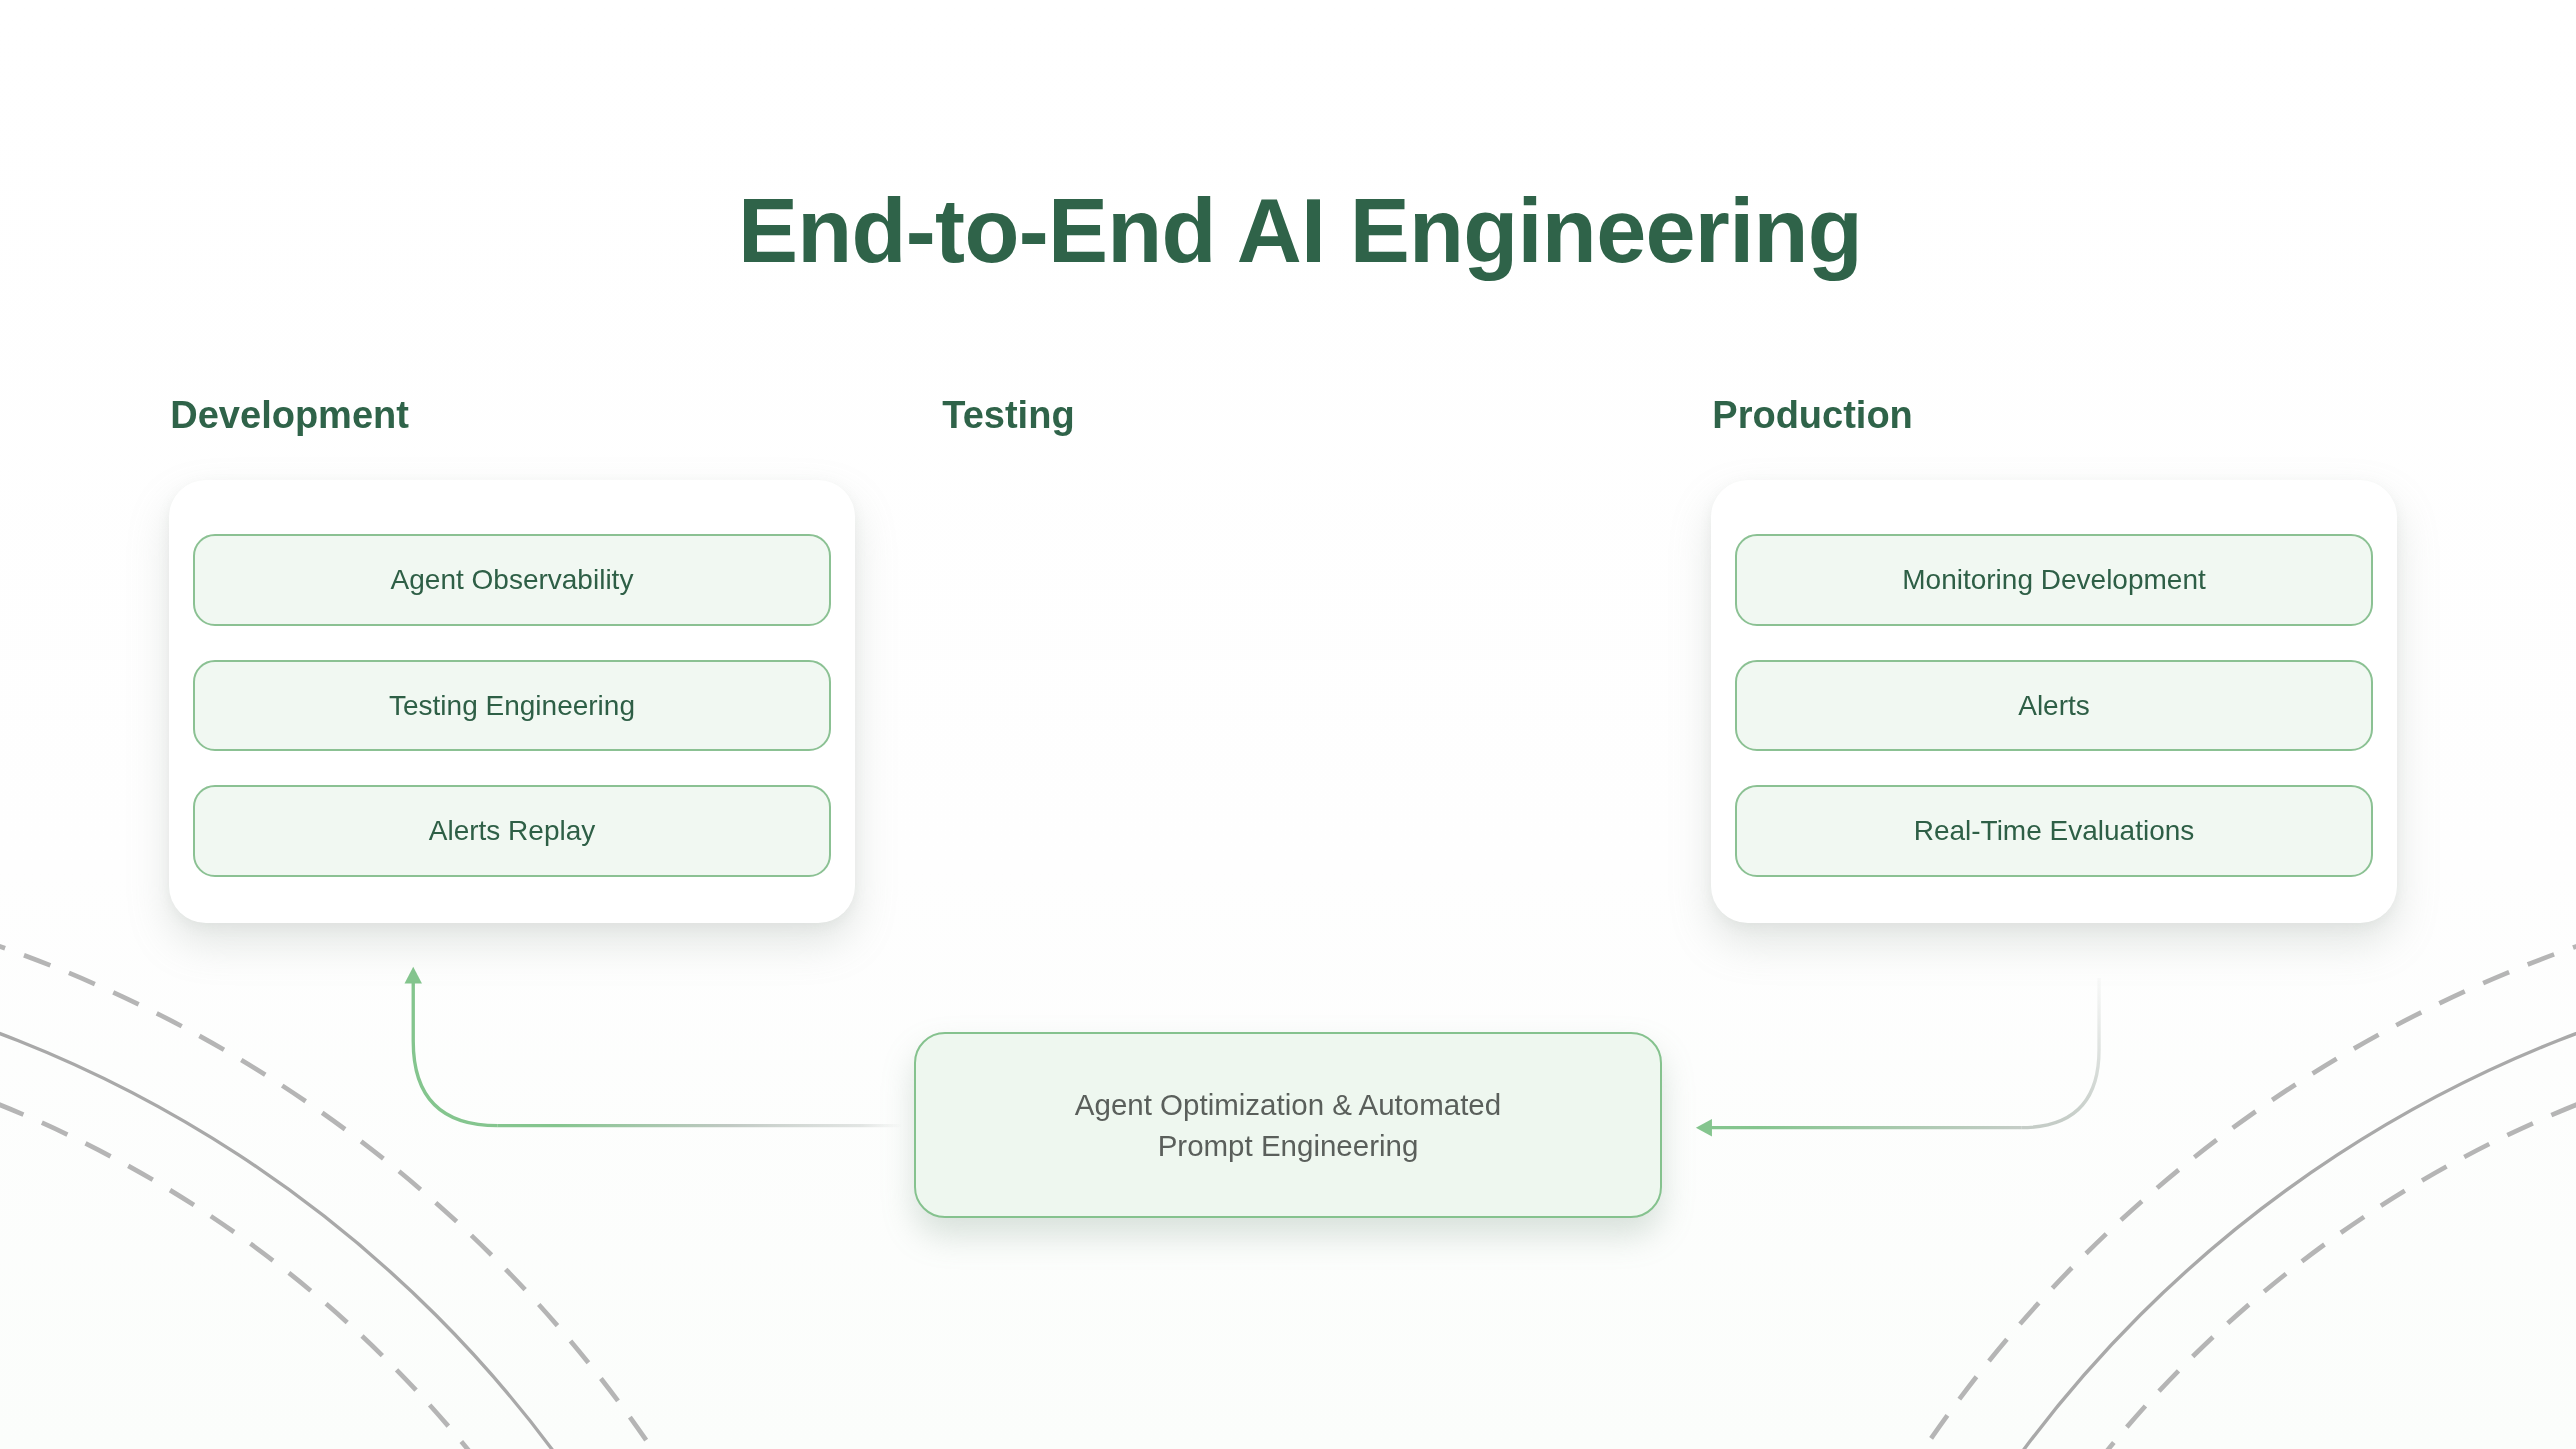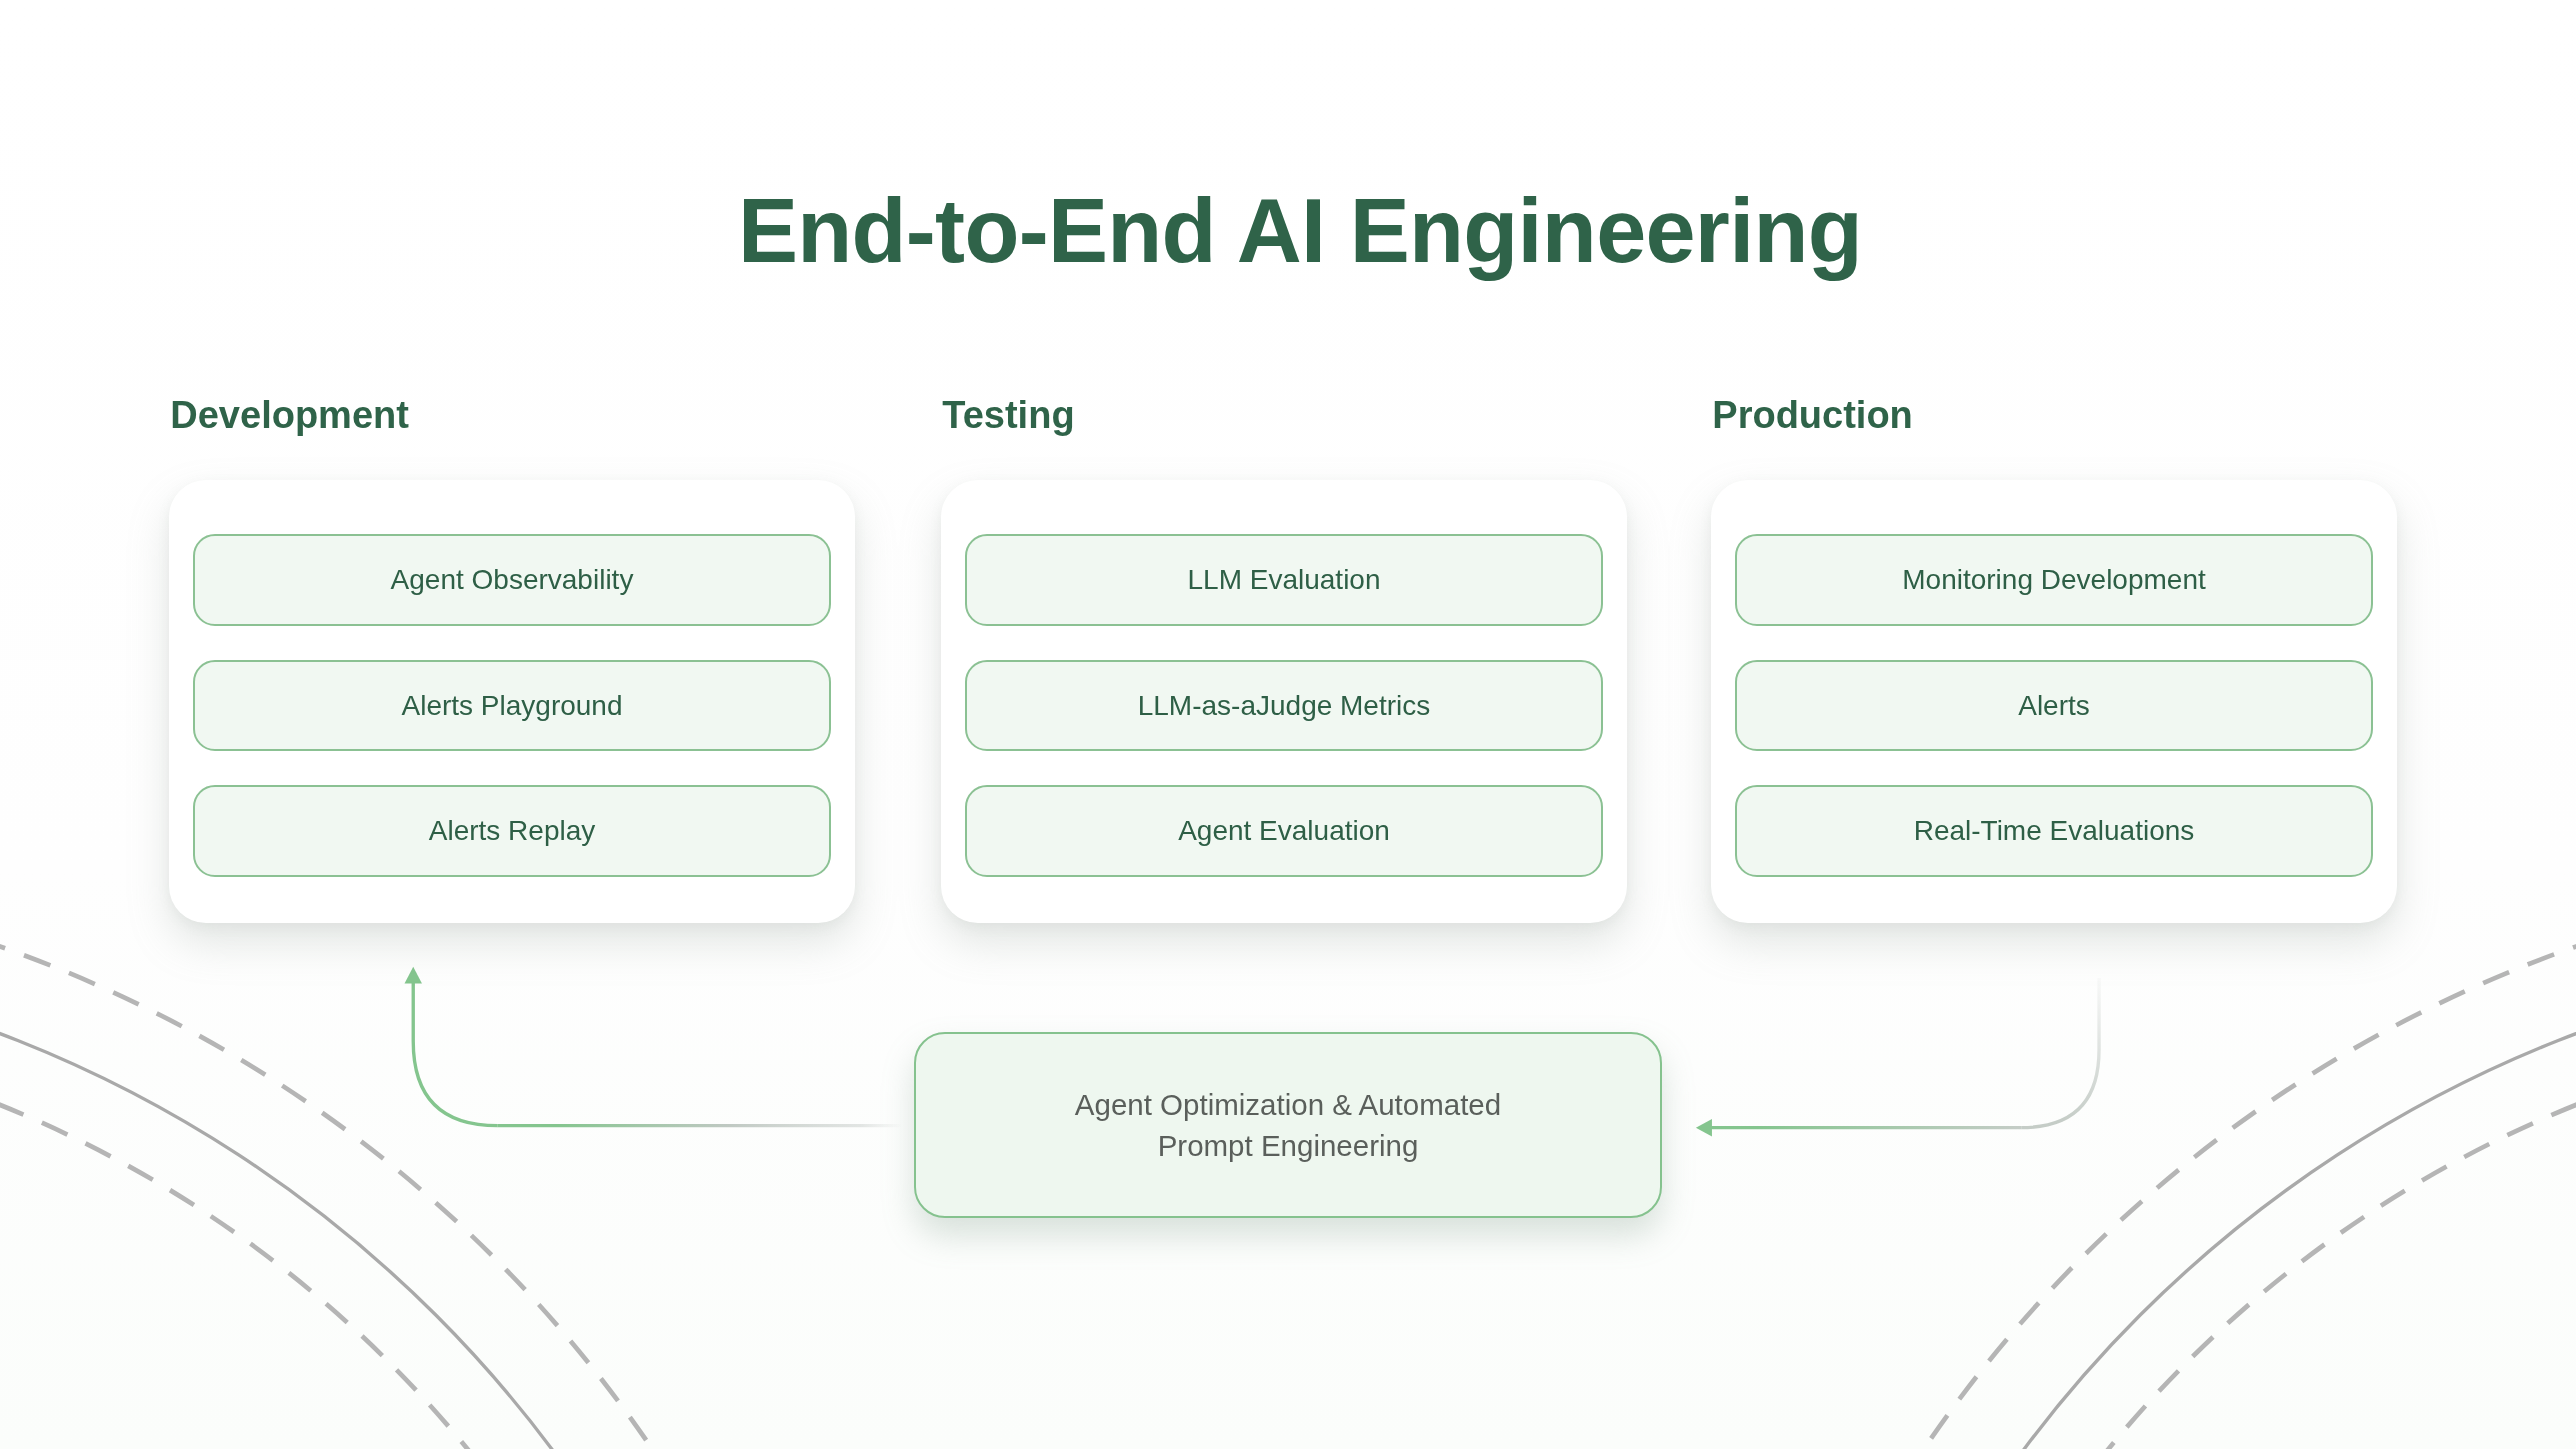--- a/index.html
+++ b/index.html
@@ -121,32 +121,27 @@
       <polygon class="arrow-head" points="2528,1681 2552,1668 2552,1694"></polygon>
     </g>
   </svg>
 
   <h1 class="title">End-to-End AI Engineering</h1>
 
   <section class="column col-0">
     <h2 class="col-title">Development</h2>
     <div class="card">
       <div class="pill">Agent Observability</div>
-      <div class="pill">Alerts Playground</div>
+      <div class="pill">Testing Engineering</div>
       <div class="pill">Alerts Replay</div>
     </div>
   </section>
 
   <section class="column col-1">
     <h2 class="col-title">Testing</h2>
-    <div class="card">
-      <div class="pill">LLM Evaluation</div>
-      <div class="pill">LLM-as-aJudge Metrics</div>
-      <div class="pill">Agent Evaluation</div>
-    </div>
   </section>
 
   <section class="column col-2">
     <h2 class="col-title">Production</h2>
     <div class="card">
       <div class="pill">Monitoring Development</div>
       <div class="pill">Alerts</div>
       <div class="pill">Real-Time Evaluations</div>
     </div>
   </section>

